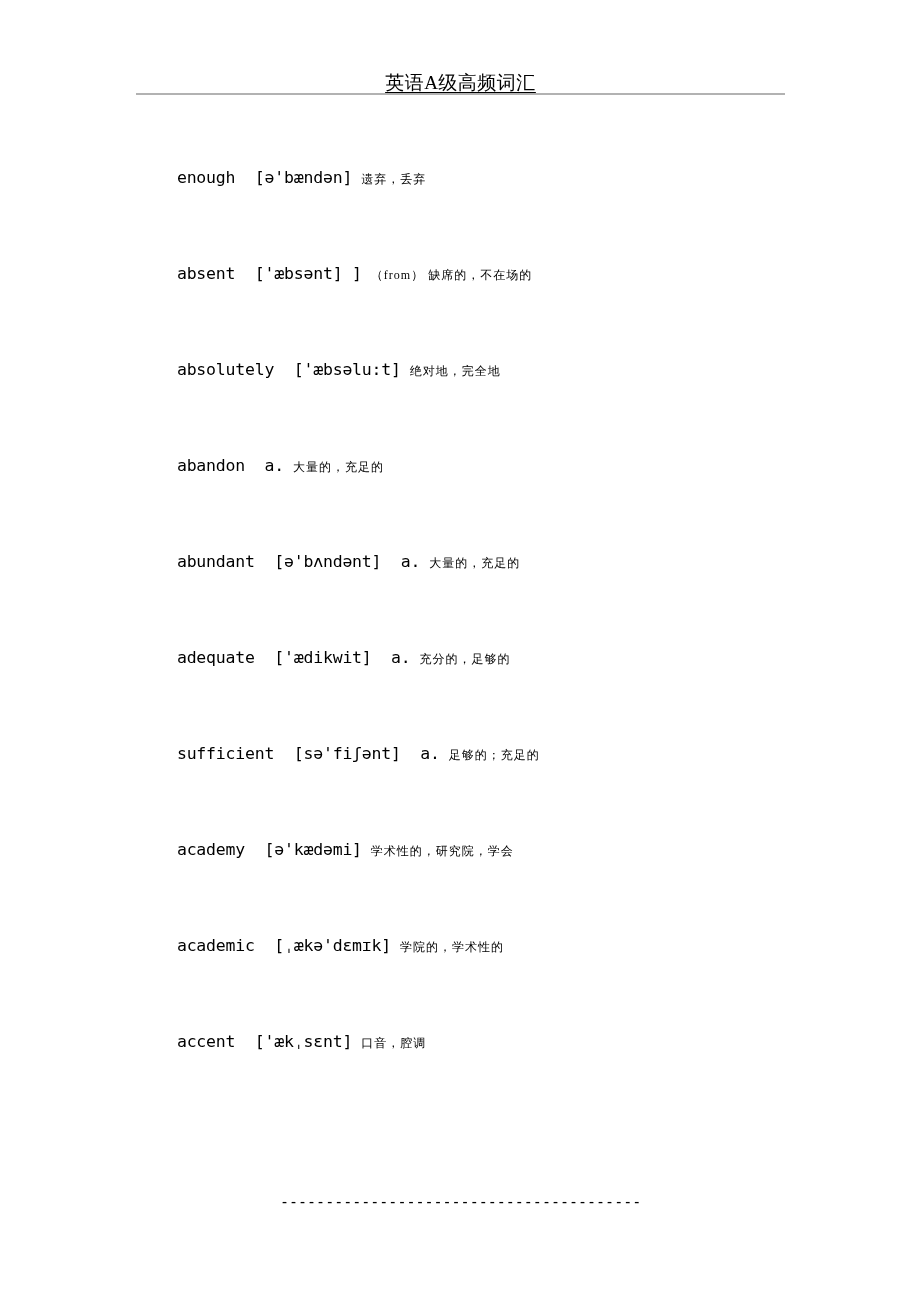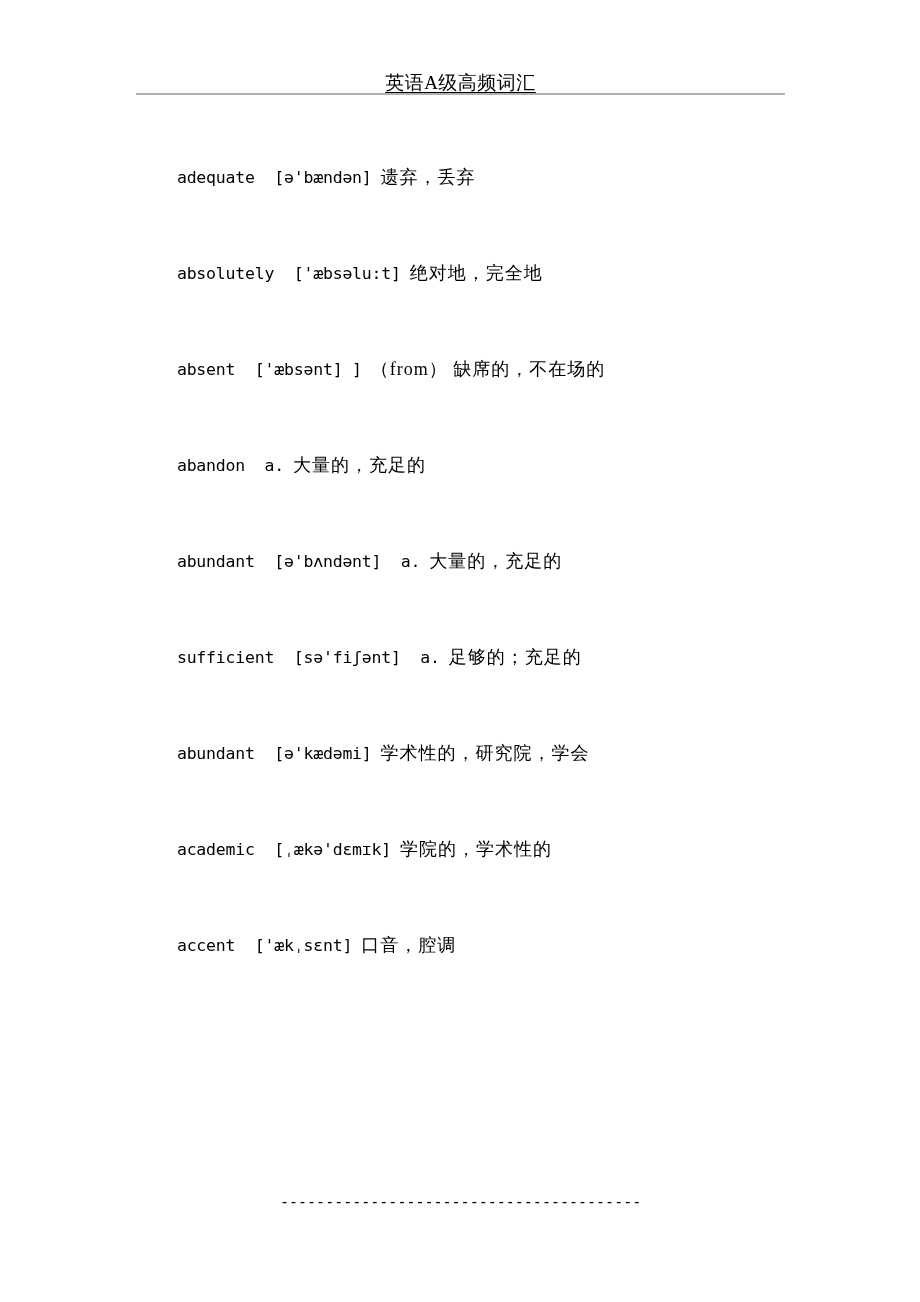--- a/index.html
+++ b/index.html
@@ -76,21 +76,21 @@
   }
   
   .lat {
     font-family: "DejaVu Sans Mono", "Liberation Mono", monospace;
     font-size: 16.5px;
     letter-spacing: -0.2px;
   }
   
   .cjk {
     font-family: "Liberation Serif", "DejaVu Serif", serif;
-    font-size: 18px;
+    font-size: 12px;
     letter-spacing: 1px;
   }
   .gap {
     display: inline-block;
     width: 9px;
   }
 
   
   .footer-sep {
     position: absolute;
@@ -120,58 +120,63 @@
 
   <div class="header">
     <span class="header-title">英语A级高频词汇</span>
   </div>
   <div class="header-rule"></div>
 
   <div class="entries">
 
     <div class="entry">
       <div class="entry-line">
-        <span class="lat">adequate  [ə'bændən]</span><span class="gap"></span><span class="cjk">遗弃，丢弃</span>
+        <span class="lat">enough  [ə'bændən]</span><span class="gap"></span><span class="cjk">遗弃，丢弃</span>
+      </div>
+    </div>
+
+    <div class="entry">
+      <div class="entry-line">
+        <span class="lat">absent  ['æbsənt] ]</span><span class="gap"></span><span class="cjk">（from） 缺席的，不在场的</span>
       </div>
     </div>
 
     <div class="entry">
       <div class="entry-line">
         <span class="lat">absolutely  ['æbsəlu:t]</span><span class="gap"></span><span class="cjk">绝对地，完全地</span>
-      </div>
-    </div>
-
-    <div class="entry">
-      <div class="entry-line">
-        <span class="lat">absent  ['æbsənt] ]</span><span class="gap"></span><span class="cjk">（from） 缺席的，不在场的</span>
       </div>
     </div>
 
     <div class="entry">
       <div class="entry-line">
         <span class="lat">abandon  a.</span><span class="gap"></span><span class="cjk">大量的，充足的</span>
       </div>
     </div>
 
     <div class="entry">
       <div class="entry-line">
         <span class="lat">abundant  [ə'bʌndənt]  a.</span><span class="gap"></span><span class="cjk">大量的，充足的</span>
       </div>
     </div>
 
+    <div class="entry">
+      <div class="entry-line">
+        <span class="lat">adequate  ['ædikwit]  a.</span><span class="gap"></span><span class="cjk">充分的，足够的</span>
+      </div>
+    </div>
 
     <div class="entry">
       <div class="entry-line">
         <span class="lat">sufficient  [sə'fiʃənt]  a.</span><span class="gap"></span><span class="cjk">足够的；充足的</span>
       </div>
     </div>
 
     <div class="entry">
       <div class="entry-line">
-        <span class="lat">abundant  [ə'kædəmi]</span><span class="gap"></span><span class="cjk">学术性的，研究院，学会</span>
+        <span class="lat">academy  [ə'kædəmi]</span><span class="gap"></span><span class="cjk">学术性的，研究院，学会</span>
       </div>
     </div>
 
     <div class="entry">
       <div class="entry-line">
         <span class="lat">academic  [ˌækə'dɛmɪk]</span><span class="gap"></span><span class="cjk">学院的，学术性的</span>
       </div>
     </div>
 
 

